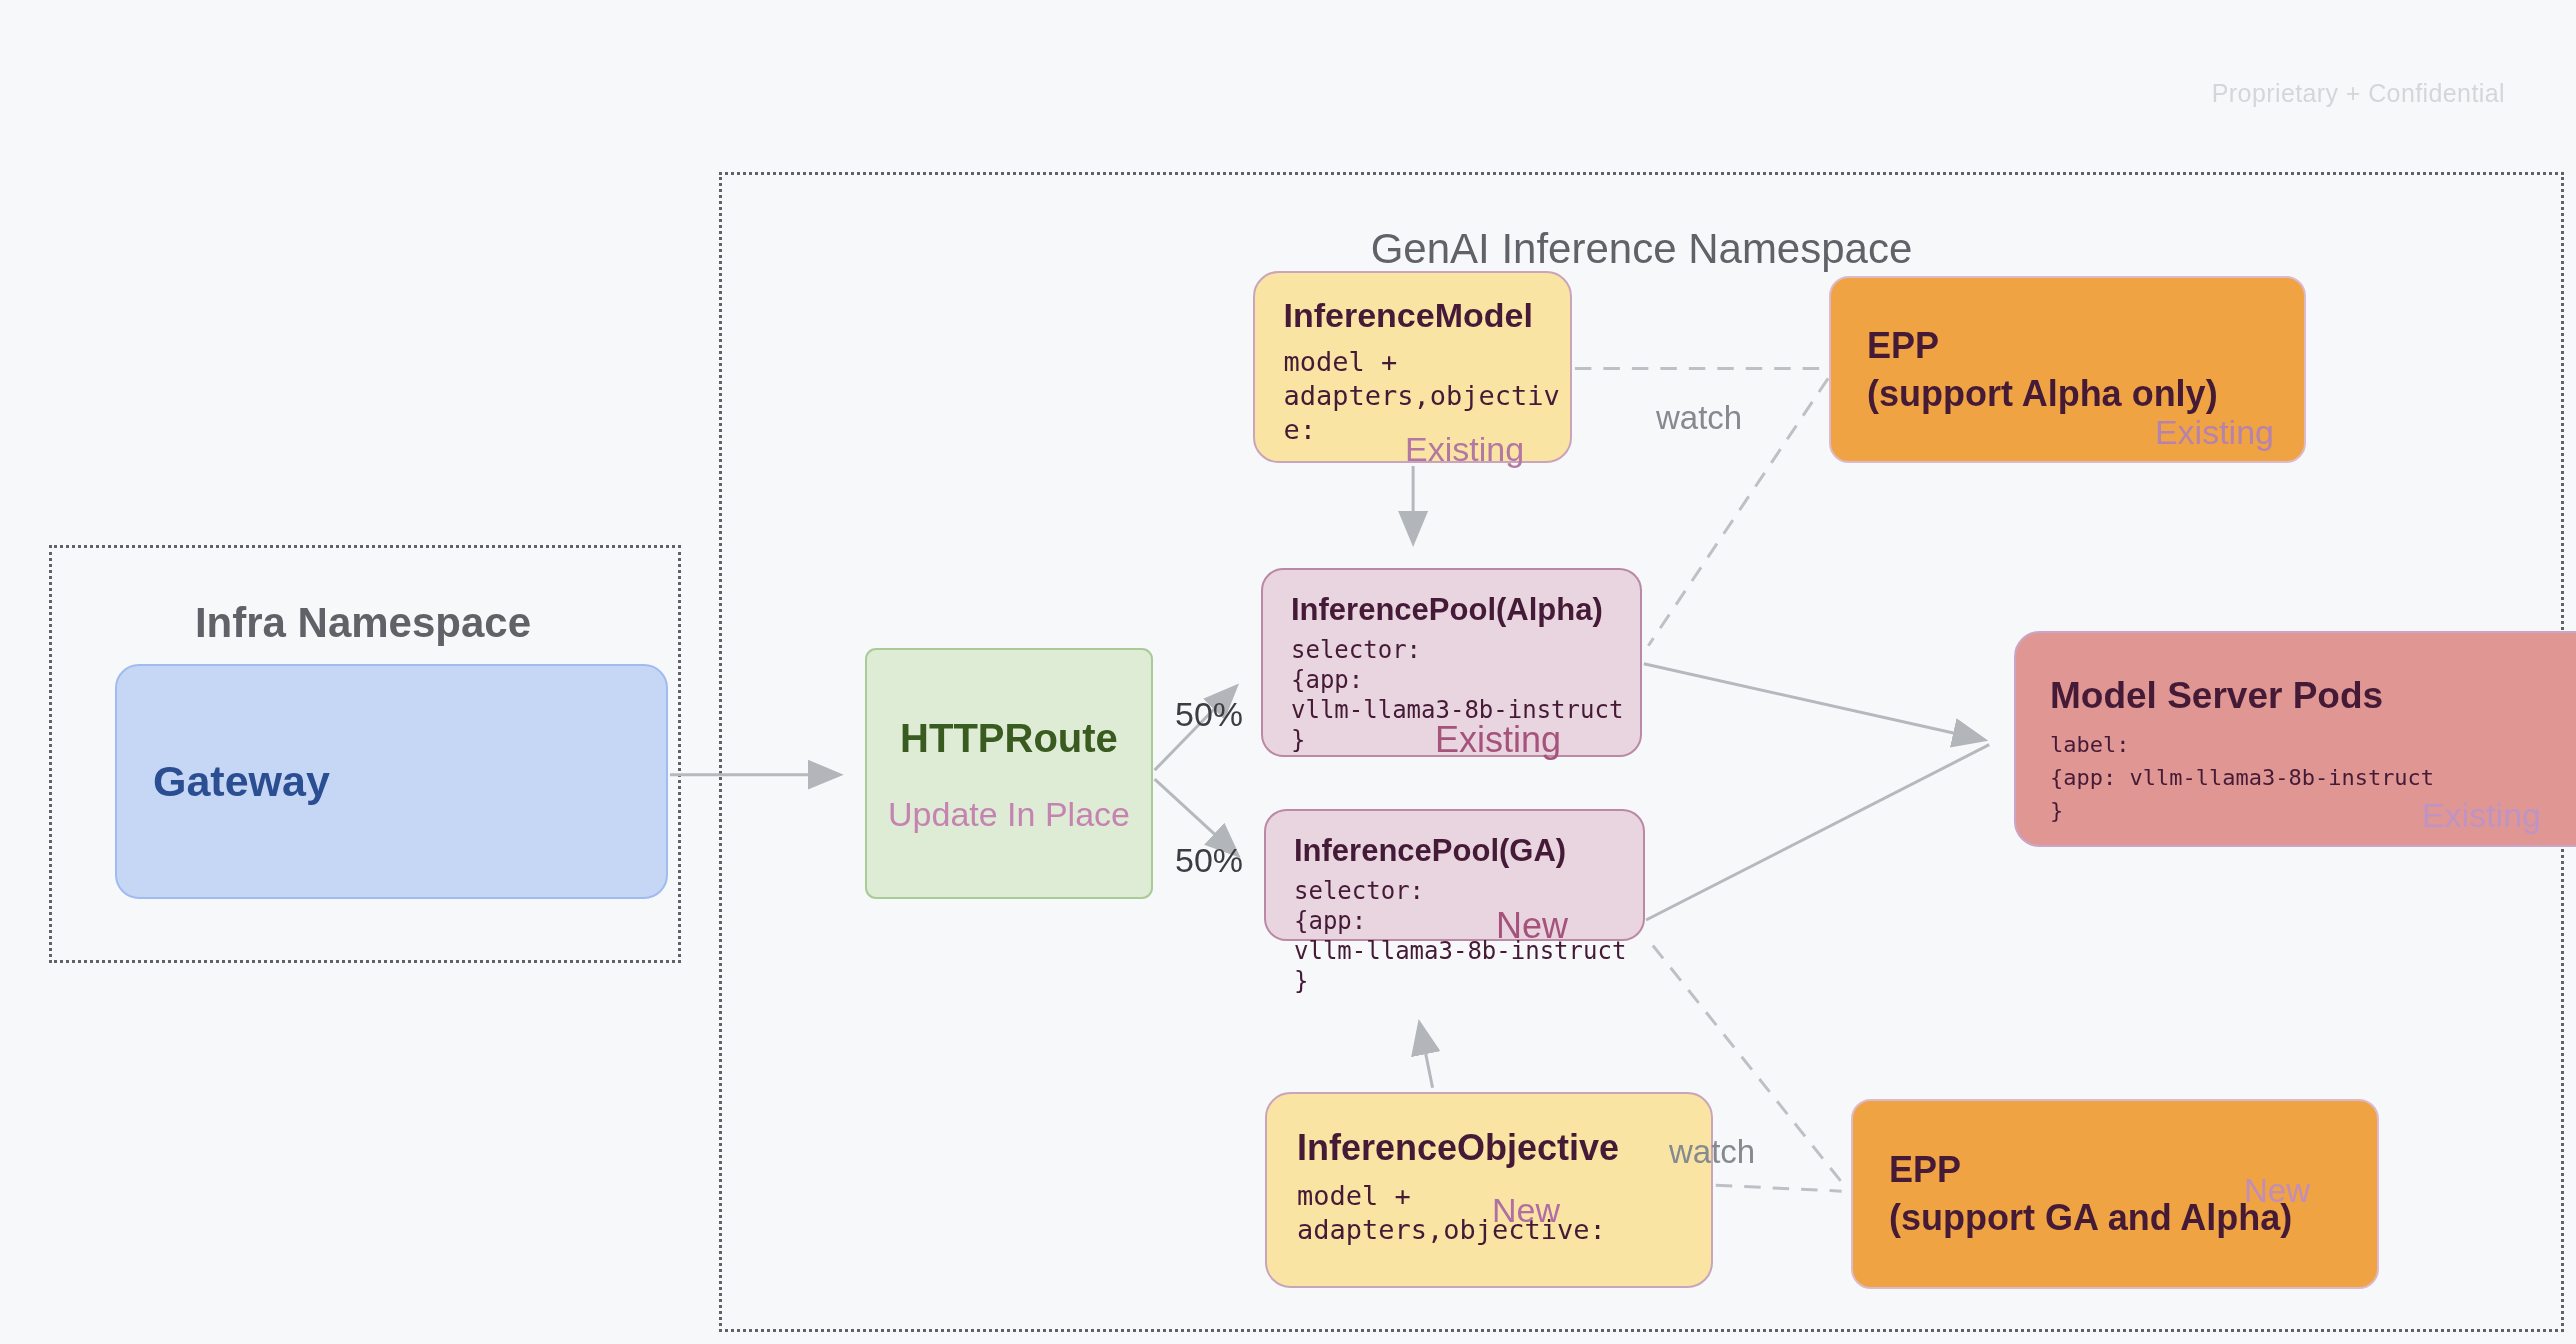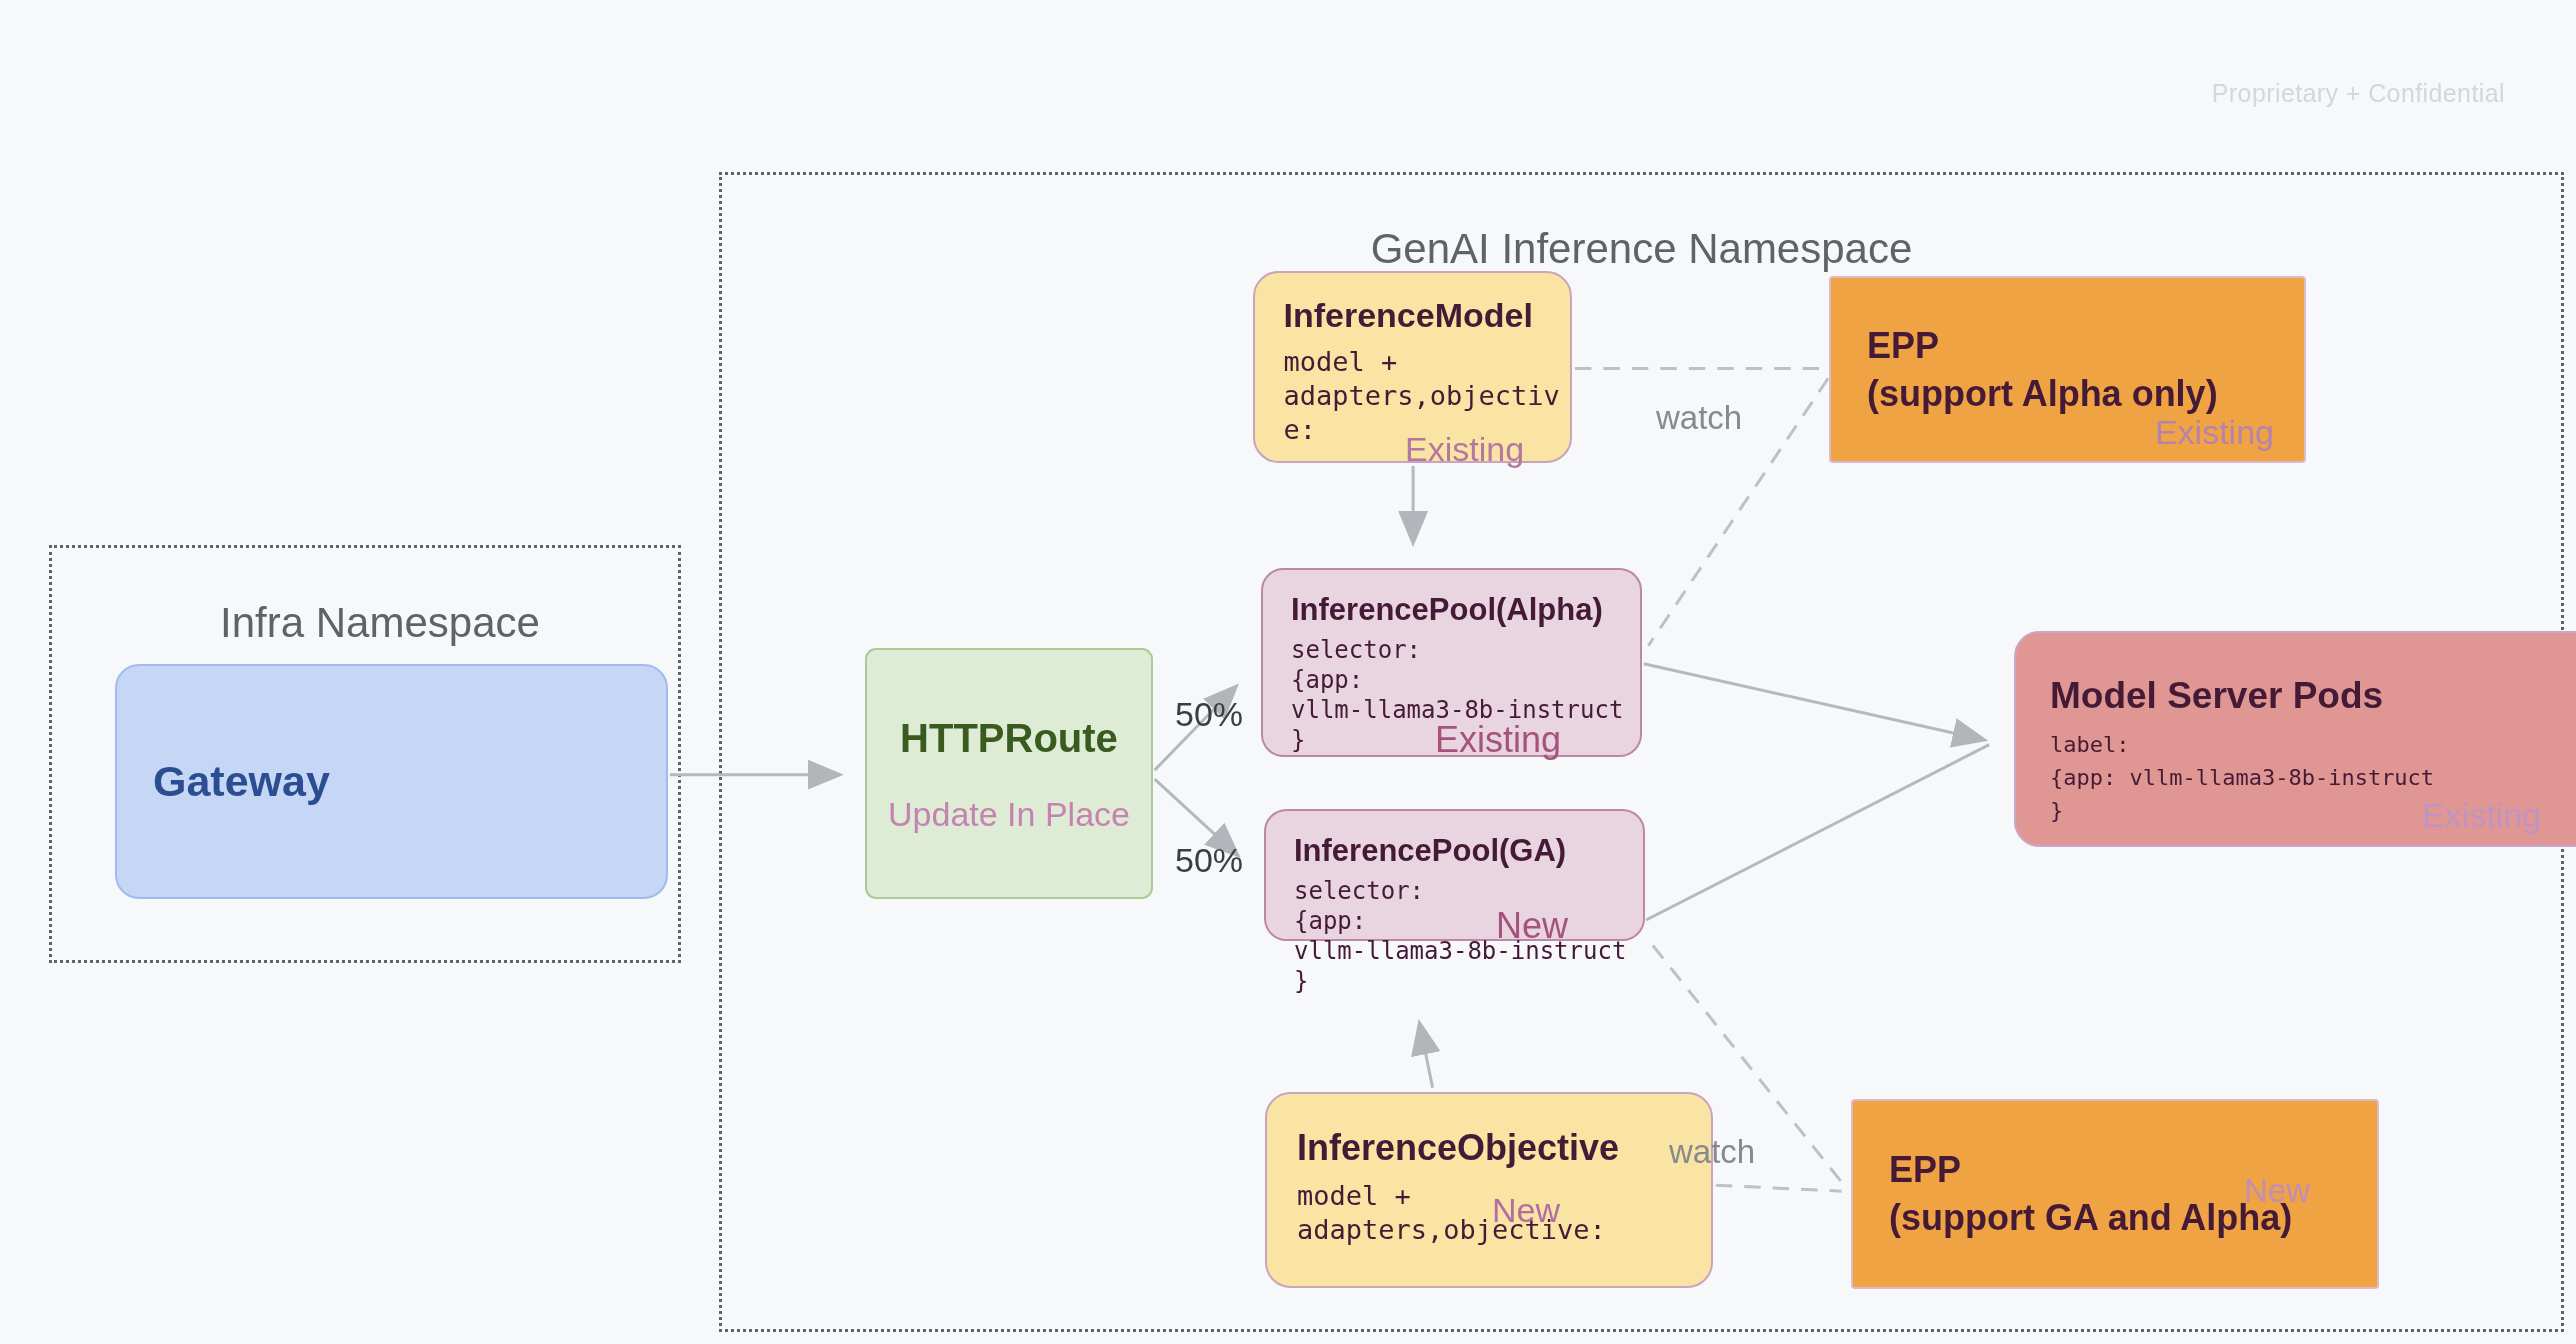--- a/index.html
+++ b/index.html
@@ -68,41 +68,41 @@
   .pool{background:var(--pool-fill);border-color:var(--pool-border);border-radius:22.5px;}
   .pool .title{font-size:31px;}
   .pool .code{font-size:24px;line-height:30px;margin-top:6px;}
 
   
   .pods{background:var(--pods-fill);border-color:var(--pods-border);border-radius:25.5px;}
   .pods .title{font-size:37px;}
   .pods .code{font-size:22px;line-height:33px;margin-top:9px;}
 
   
-  .epp{background:var(--orange-fill);border-color:var(--orange-border);border-radius:4px;
+  .epp{background:var(--orange-fill);border-color:var(--orange-border);border-radius:20px;
     display:flex;flex-direction:column;justify-content:center;}
   .epp .title{font-size:36px;line-height:48px;}
 
   .edge-label{position:absolute;font-size:34px;color:var(--pct-gray);}
   .watch-label{position:absolute;font-size:33px;color:var(--watch-gray);}
 
   svg.edges{position:absolute;inset:0;z-index:20;pointer-events:none;}
   .node,.namespace{z-index:10;}
   .edge-label,.watch-label{z-index:30;}
   .tag{z-index:25;}
 </style>
 </head>
 <body>
 
 <div class="canvas">
 
   <div class="watermark">Proprietary + Confidential</div>
 
   <div class="namespace" style="left:49px;top:545px;width:632px;height:418px;"></div>
-  <div class="namespace-title" style="left:64px;width:632px;top:599px;">Infra Namespace</div>
+  <div class="namespace-title" style="left:47px;width:632px;top:599px;font-weight:bold;">Infra Namespace</div>
 
   <div class="namespace" style="left:719px;top:172px;width:1845px;height:1160px;"></div>
   <div class="namespace-title" style="left:719px;width:1845px;top:225px;">GenAI Inference Namespace</div>
 
   <div class="node gateway" style="left:115px;top:664px;width:553px;height:235px;">
     <span class="title">Gateway</span>
   </div>
 
   <div class="node httproute" style="left:865px;top:648px;width:288px;height:251px;">
     <span class="title">HTTPRoute</span>

